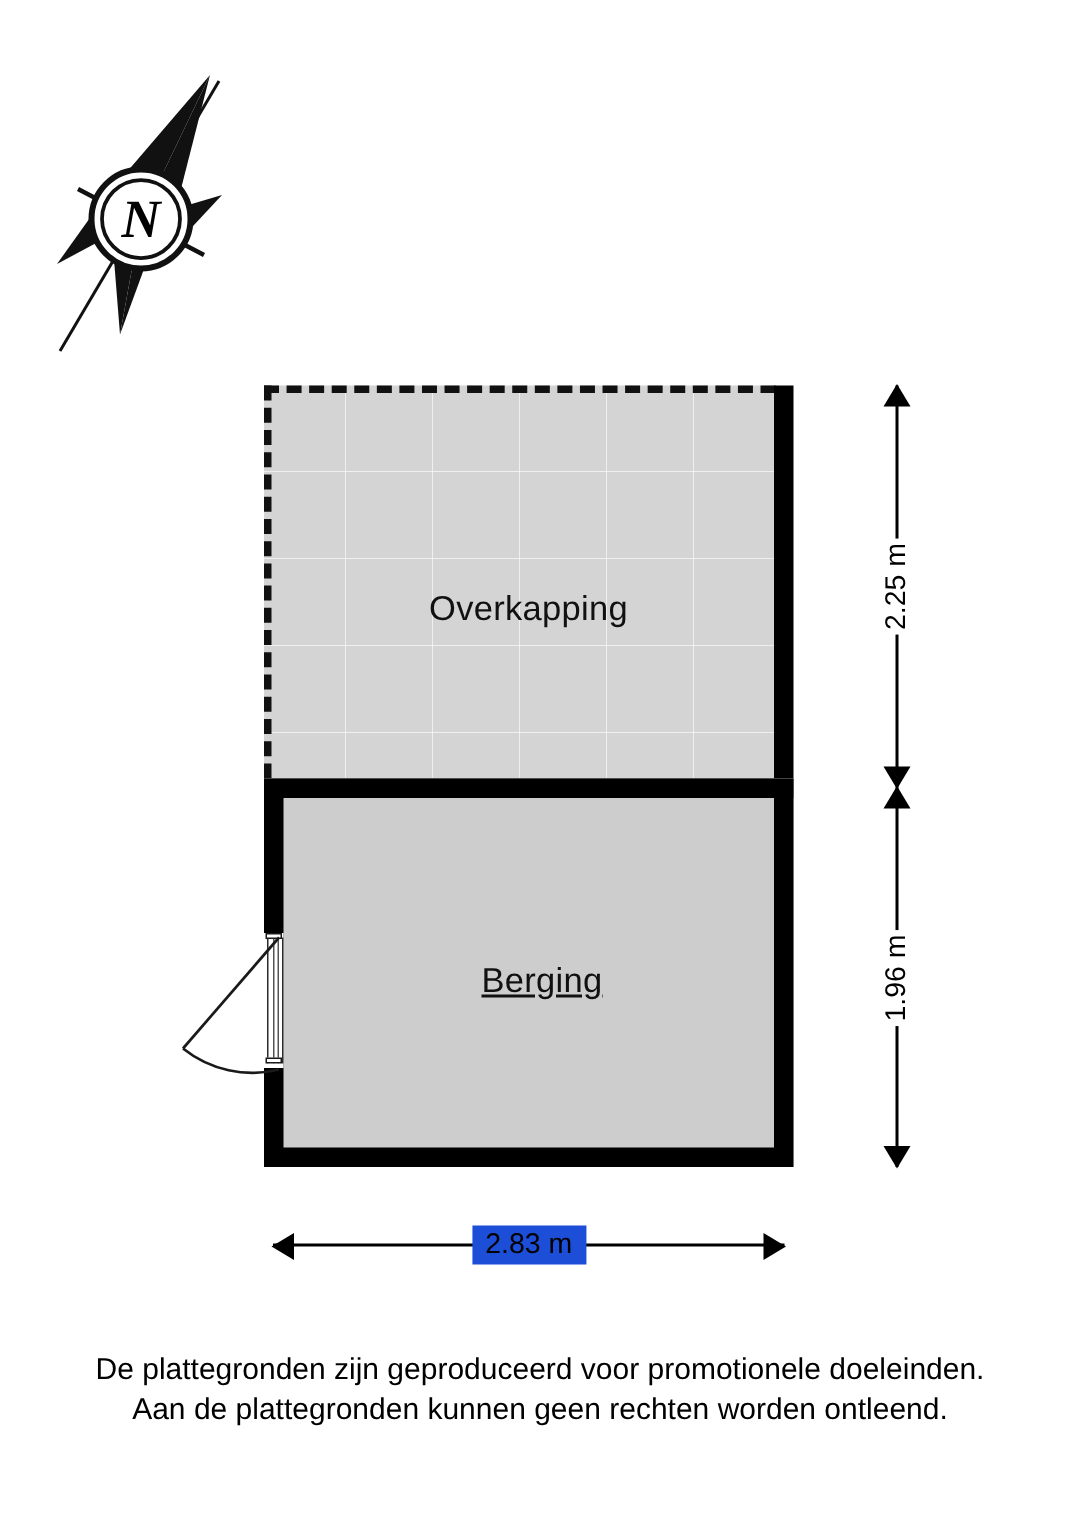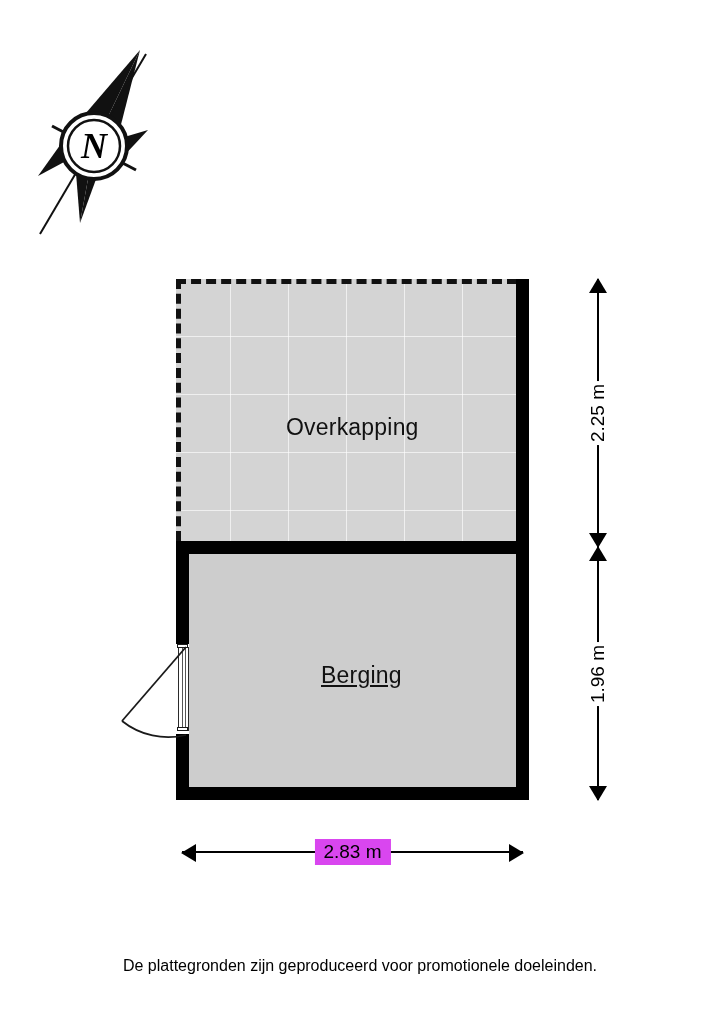--- a/index.html
+++ b/index.html
@@ -32,21 +32,20 @@
     height: 190px;
   }
 
   
   .plan {
     position: absolute;
     left: 0;
     top: 0;
     width: 684px;
     height: 880px;
-    margin-top: 22px;
   }
 
   
   .overkapping {
     position: absolute;
     left: 176px;
     top: 257px;
     width: 353px;
     height: 262px;
     box-sizing: border-box;
@@ -253,21 +252,21 @@
     top: 17px;
     width: 100%;
     height: 0;
     border-top: 2px solid #000000;
   }
   .dim-h-label {
     position: absolute;
     left: 50%;
     top: 50%;
     transform: translate(-50%, -50%);
-    background: #d946ef;
+    background: #1d4ed8;
     padding: 2px 9px;
     font-size: 19px;
     white-space: nowrap;
     color: #000000;
   }
   .arrow-left, .arrow-right {
     position: absolute;
     top: 10px;
     width: 0;
     height: 0;
@@ -284,24 +283,24 @@
   }
 
   .dim-225 { left: 578px; top: 257px; height: 268px; }
   .dim-196 { left: 578px; top: 525px; height: 253px; }
   .dim-283 { left: 182px; top: 812px; width: 341px; }
 
   
   .footer {
     position: absolute;
     left: 0;
-    top: 952px;
+    top: 900px;
     width: 720px;
     text-align: center;
-    font-size: 16px;
+    font-size: 20px;
     line-height: 27px;
     color: #000000;
   }
   .footer div { white-space: nowrap; }
 </style>
 </head>
 <body>
 
 <div class="stage">
 
@@ -379,15 +378,16 @@
       <div class="dim-h-line"></div>
       <div class="arrow-left"></div>
       <div class="arrow-right"></div>
       <div class="dim-h-label">2.83 m</div>
     </div>
 
   </div>
 
   <div class="footer">
     <div>De plattegronden zijn geproduceerd voor promotionele doeleinden.</div>
+    <div>Aan de plattegronden kunnen geen rechten worden ontleend.</div>
   </div>
 
 </div>
 
 </body></html>

